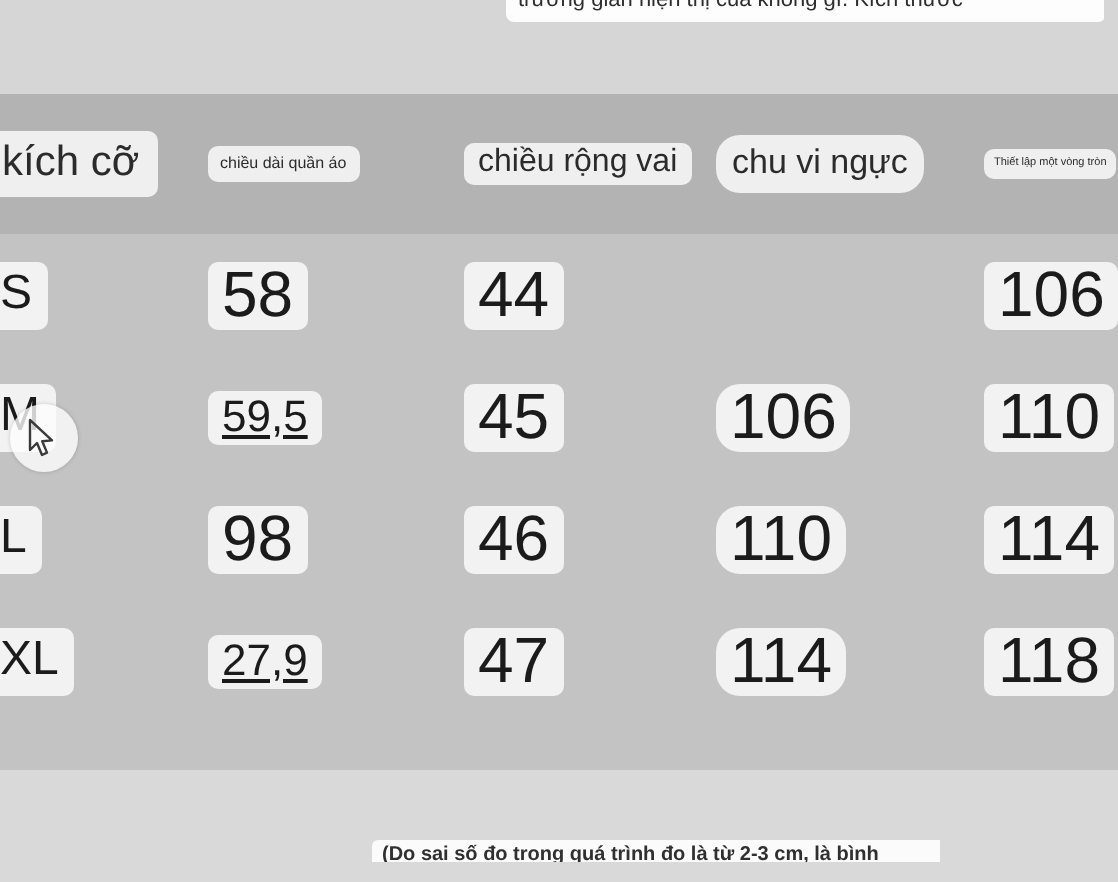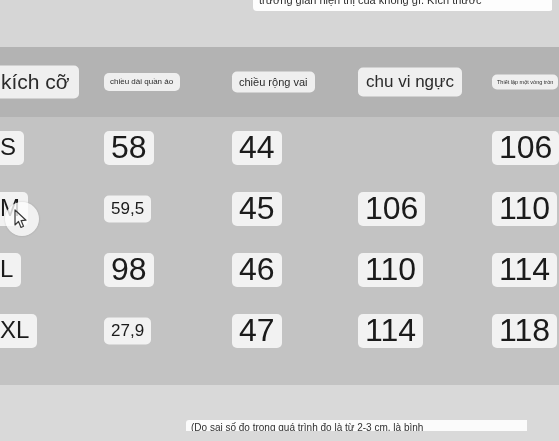--- a/index.html
+++ b/index.html
@@ -96,37 +96,37 @@
   }
   .cell.head {
     background: #efefef;
     color: #2b2b2b;
   }
 
   
   .c0 { left: -8px;  }
   .c1 { left: 104px; }
   .c2 { left: 232px; }
-  .c3 { left: 358px; }
+  .c3 { left: 358px; border-radius: 12px; }
   .c4 { left: 492px; }
 
   
   .head-c0 {
     padding: 3px 9px 5px 9px;
     font-size: 21px;
     line-height: 25px;
   }
   .head-small {
     padding: 3px 7px 4px 6px;
     font-size: 8px;
     line-height: 11px;
   }
   .head-mid {
     padding: 3px 7px 4px 7px;
-    font-size: 11px;
+    font-size: 16px;
     line-height: 14px;
   }
   .head-big {
     padding: 3px 8px 5px 8px;
     font-size: 17px;
     line-height: 21px;
   }
   .head-tiny {
     padding: 3px 5px 4px 5px;
     font-size: 5.5px;
@@ -134,22 +134,23 @@
   }
 
   
   .v-size {
     padding: 2px 8px 4px 8px;
     font-size: 24px;
     line-height: 28px;
   }
   .v-num-sm {
     padding: 2px 7px 4px 7px;
-    font-size: 17px;
+    font-size: 22px;
     line-height: 21px;
+    text-decoration: underline;
   }
   .v-num {
     padding: 2px 7px 4px 7px;
     font-size: 32px;
     line-height: 28px;
   }
 
   
   .touch-dot {
     position: absolute;
@@ -174,23 +175,24 @@
     left: 0;
     top: 385px;
     width: 559px;
     height: 56px;
     background: #d9d9d9;
   }
   .bottom-caption-wrap {
     position: absolute;
     left: 0;
     top: 420px;
-    width: 527px;
+    width: 470px;
     height: 11px;
     overflow: hidden;
+    font-weight: bold;
   }
   .bottom-caption {
     position: absolute;
     left: 186px;
     top: 0px;
     width: 372px;
     height: 20px;
     background: #fbfbfb;
     border-radius: 3px;
     box-sizing: border-box;

